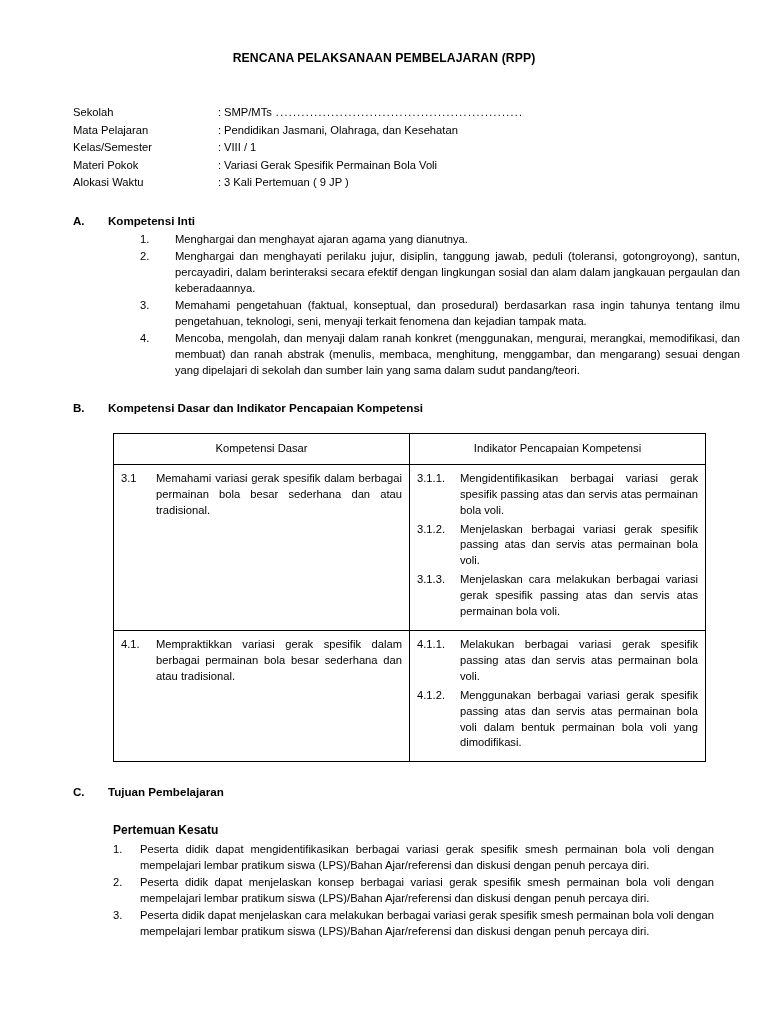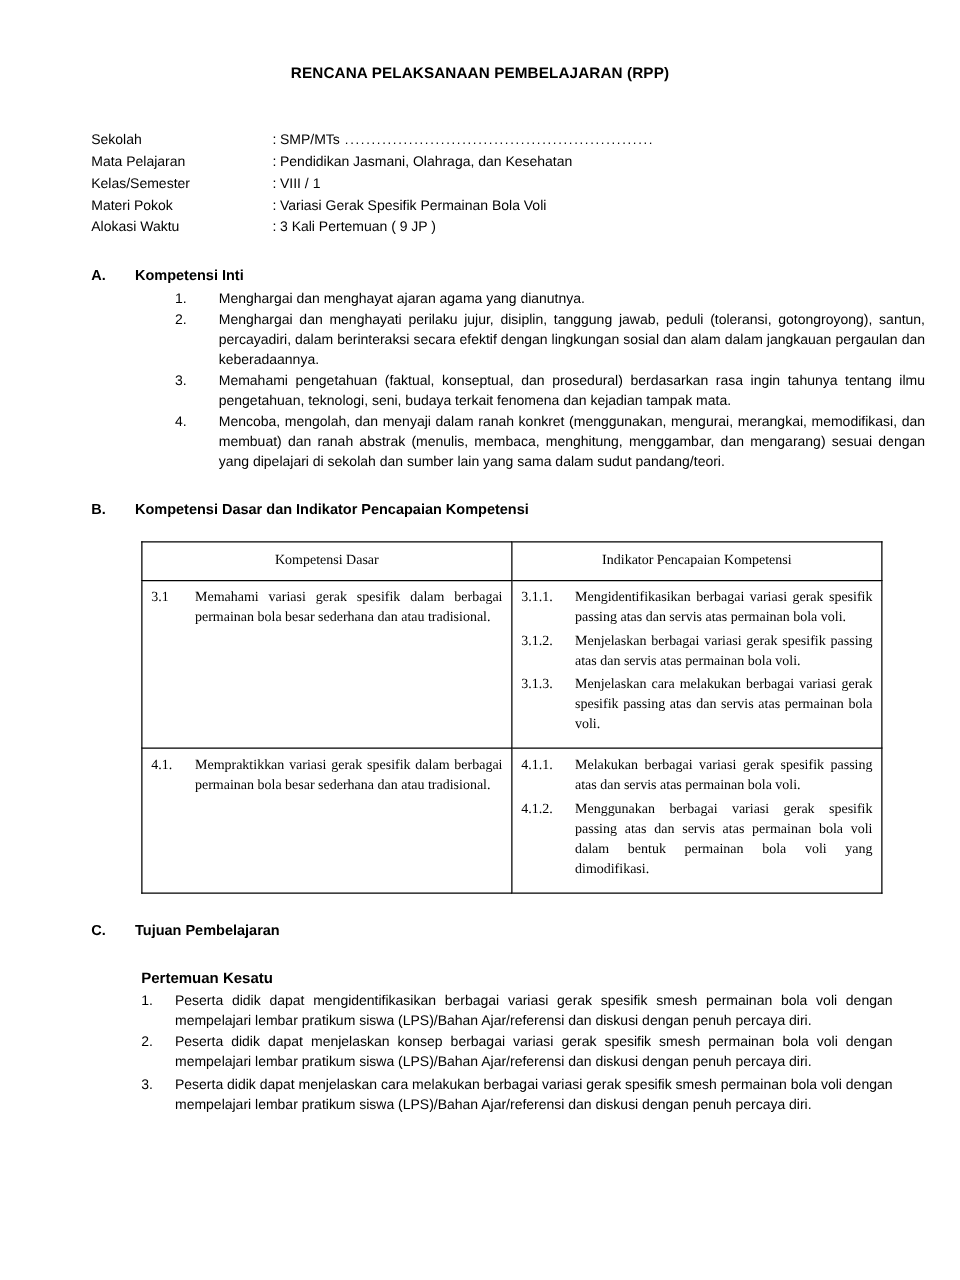--- a/index.html
+++ b/index.html
@@ -129,21 +129,20 @@
     font-size: 12px;
     padding-left: 40px;
     margin-top: 21px;
   }
 
   
   .kd-table-wrap {
     margin-top: 16px;
     padding-left: 40px;
     padding-right: 62px;
-    font-family: Liberation Serif, serif;
   }
   table.kd {
     border-collapse: collapse;
     width: 100%;
     table-layout: fixed;
   }
   table.kd th,
   table.kd td {
     border: 1px solid #000000;
     vertical-align: top;
@@ -231,21 +230,21 @@
       <li>
         <span class="num">1.</span>
         <span class="txt">Menghargai dan menghayat ajaran agama yang dianutnya.</span>
       </li>
       <li>
         <span class="num">2.</span>
         <span class="txt">Menghargai dan menghayati perilaku jujur, disiplin, tanggung jawab, peduli (toleransi, gotongroyong), santun, percayadiri, dalam berinteraksi secara efektif dengan lingkungan sosial dan alam dalam jangkauan pergaulan dan keberadaannya.</span>
       </li>
       <li>
         <span class="num">3.</span>
-        <span class="txt">Memahami pengetahuan (faktual, konseptual, dan prosedural) berdasarkan rasa ingin tahunya tentang ilmu pengetahuan, teknologi, seni, budaya terkait fenomena dan kejadian tampak mata.</span>
+        <span class="txt">Memahami pengetahuan (faktual, konseptual, dan prosedural) berdasarkan rasa ingin tahunya tentang ilmu pengetahuan, teknologi, seni, menyaji terkait fenomena dan kejadian tampak mata.</span>
       </li>
       <li>
         <span class="num">4.</span>
         <span class="txt">Mencoba, mengolah, dan menyaji dalam ranah konkret (menggunakan, mengurai, merangkai, memodifikasi, dan membuat) dan ranah abstrak (menulis, membaca, menghitung, menggambar, dan mengarang) sesuai dengan yang dipelajari di sekolah dan sumber lain yang sama dalam sudut pandang/teori.</span>
       </li>
     </ul>
   </div>
 
   <div class="section">
     <div class="section-head">

